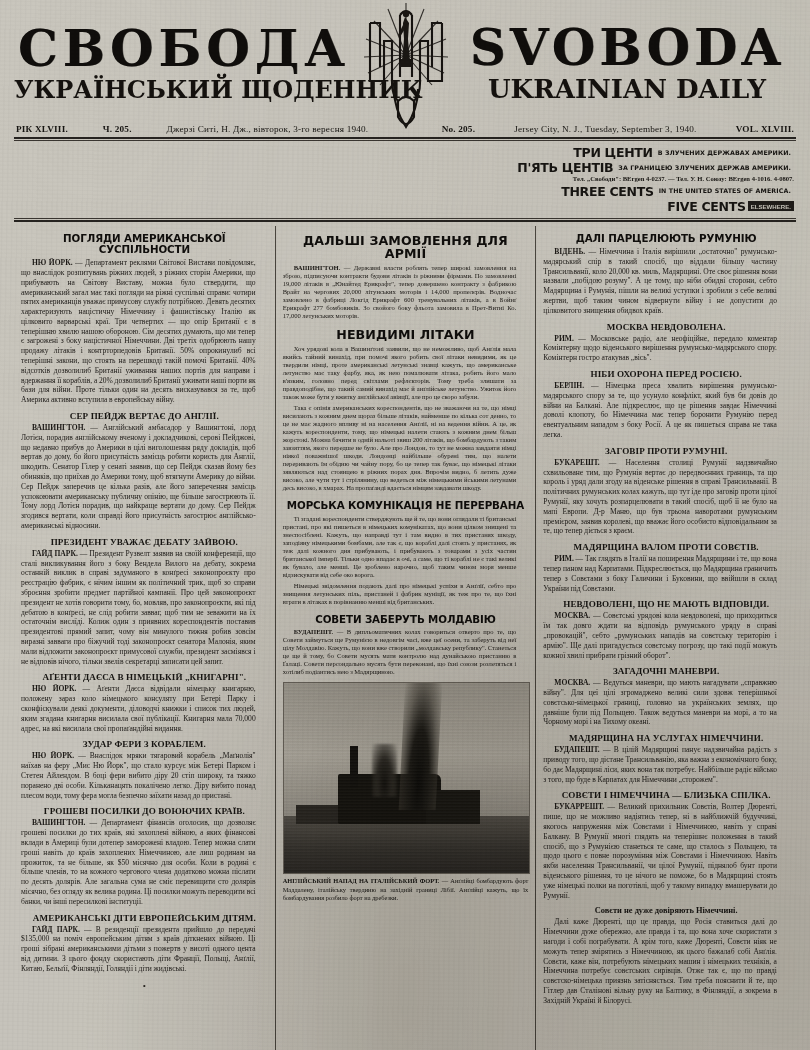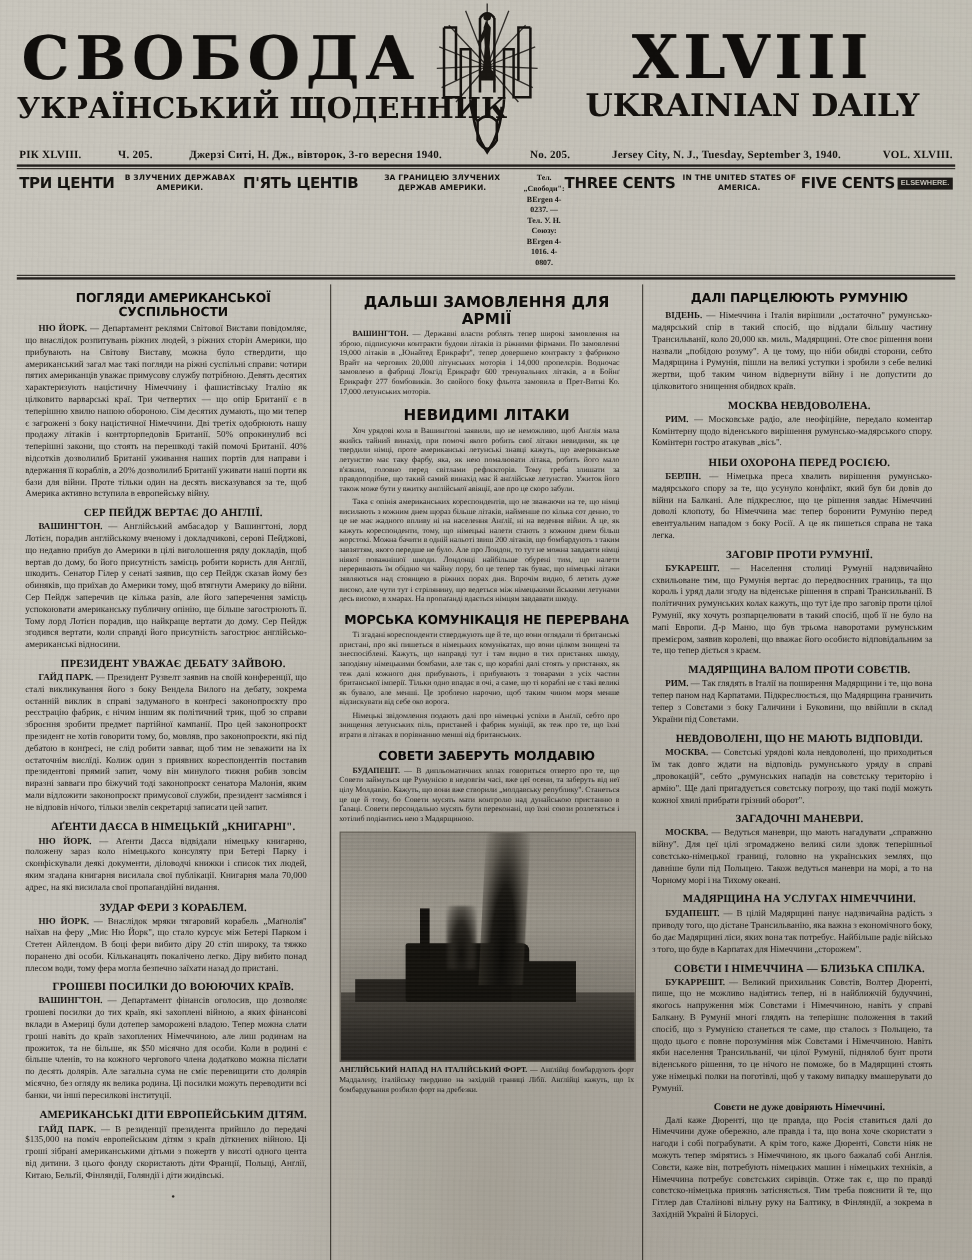--- a/index.html
+++ b/index.html
@@ -100,31 +100,32 @@
     align-items: baseline;
     font-size: 9.2px;
     letter-spacing: 0.2px;
     padding: 2px 2px 3px 2px;
     font-family: "Liberation Serif", serif;
     font-weight: 700;
   }
   .dl-left  { width: 46%; display: flex; justify-content: space-between; padding-right: 6px; }
   .dl-mid   { width: 8%; }
   .dl-right { width: 46%; display: flex; justify-content: space-between; padding-left: 6px; }
-  .dl-cityline { font-weight: 700; }
+  .dl-cityline { font-weight: 400; }
 
   .rule-thick { border-top: 2.2px solid #262320; margin: 0 0 1px 0; }
   .rule-thin  { border-top: 0.9px solid #3a3631; margin: 1px 0; }
 
   .price-row {
     display: flex;
-    align-items: flex-start;
+    align-items: flex-end;
     justify-content: space-between;
     padding: 3px 2px 3px 2px;
     font-family: "Liberation Sans", sans-serif;
+    flex-direction: column;
   }
   .price-big {
     font-family: "DejaVu Sans", "Liberation Sans", sans-serif;
     font-weight: 700;
     font-size: 12.5px;
     letter-spacing: -0.3px;
     white-space: nowrap;
   }
   .price-small {
     font-family: "DejaVu Sans", "Liberation Sans", sans-serif;
@@ -326,21 +327,21 @@
           <g fill="#1a1713">
             <path d="M51 20 L49 26 L50 42 L48 66 L56 66 L54 42 L55 26 Z"></path>
             <path d="M50 26 L44 38 L46 40 L52 30 Z"></path>
             <circle cx="52" cy="17" r="3.2"></circle>
             <path d="M47 62 L57 62 L59 70 L45 70 Z"></path>
           </g>
         </svg>
       </div>
 
       <div class="logo-right">
-        <div class="logo-main">XLVIII</div>
+        <div class="logo-main">SVOBODA</div>
         <div class="logo-sub">UKRAINIAN DAILY</div>
       </div>
     </div>
 
     <div class="dateline">
       <div class="dl-left">
         <span>РІК XLVIII.</span>
         <span>Ч. 205.</span>
         <span class="dl-cityline">Джерзі Ситі, Н. Дж., вівторок, 3-го вересня 1940.</span>
       </div>

